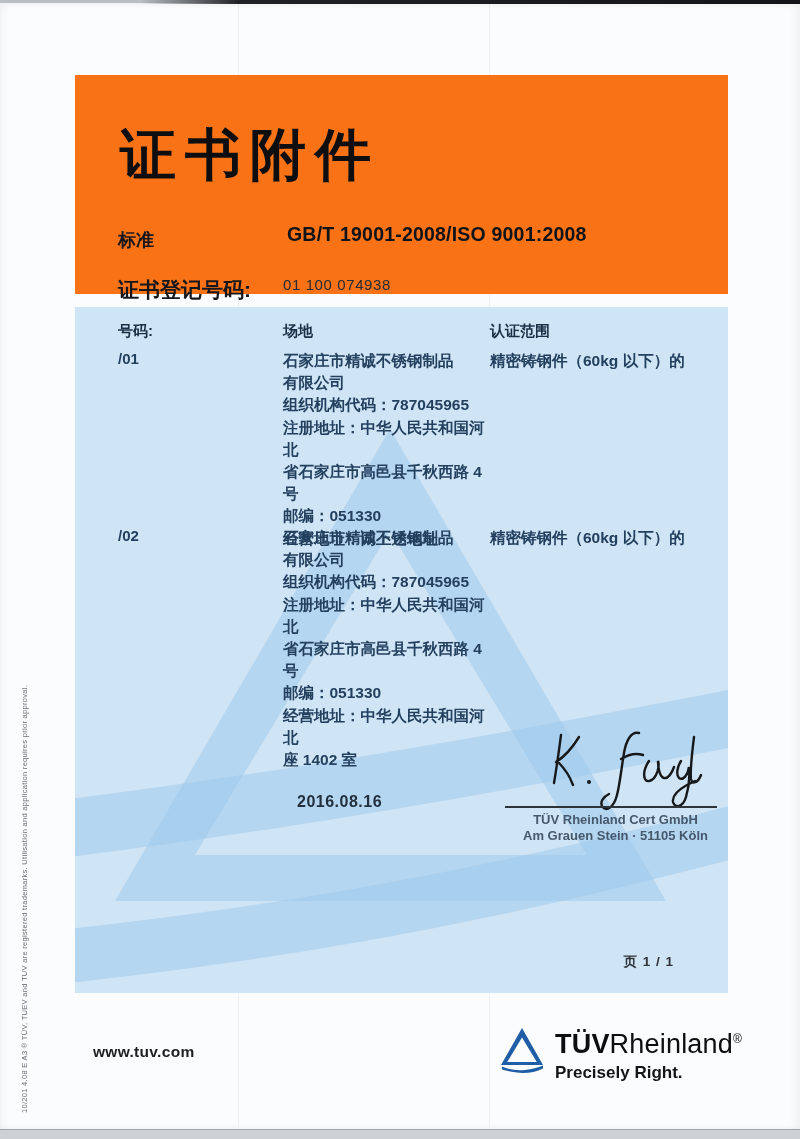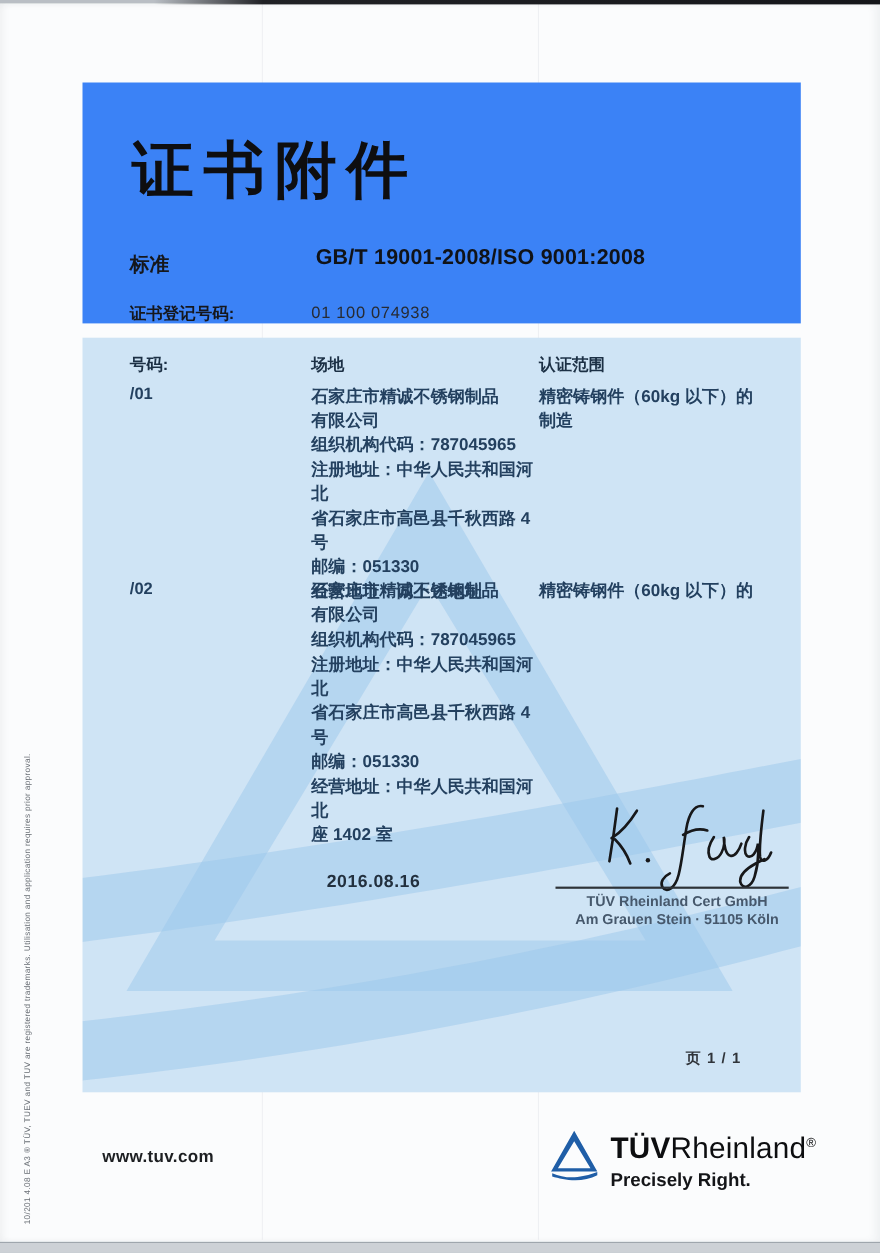--- a/index.html
+++ b/index.html
@@ -9,25 +9,25 @@
   .page{position:absolute;left:0;top:3px;width:800px;height:1127px;background:#fbfcfd;
         box-shadow:inset -4px 0 8px rgba(40,50,60,.06), inset 4px 0 6px rgba(40,50,60,.04);}
   .scan-top-edge{position:absolute;top:0;left:140px;right:0;height:4px;z-index:6;
         background:linear-gradient(90deg,rgba(25,25,28,0) 0%,#202125 15%,#141519 100%);}
   .scan-bottom{position:absolute;left:0;bottom:0;width:800px;height:9px;background:#cdd1d6;border-top:1px solid #9fa6ad;z-index:6;}
   .fold{position:absolute;top:3px;height:1124px;width:1px;background:rgba(110,125,140,.09);}
   
   .side-note{position:absolute;left:20px;top:1113px;transform-origin:0 0;transform:rotate(-90deg);
         font-size:7.5px;color:#6a6f76;letter-spacing:.3px;white-space:nowrap;}
   
-  .header-band{position:absolute;left:75px;top:75px;width:653px;height:219px;background:#3b82f6;}
+  .header-band{position:absolute;left:75px;top:75px;width:653px;height:219px;background:#f97316;}
   .title{position:absolute;left:45px;top:52px;margin:0;font-size:56px;font-weight:700;color:#0e0e10;letter-spacing:9px;line-height:1;}
   .std-label{position:absolute;left:43px;top:153px;font-size:18px;font-weight:700;color:#15171c;}
   .std-value{position:absolute;left:212px;top:148px;font-size:19.5px;font-weight:700;color:#101318;letter-spacing:.2px;}
-  .reg-label{position:absolute;left:43px;top:201px;font-size:15px;font-weight:700;color:#15171c;}
+  .reg-label{position:absolute;left:43px;top:201px;font-size:21px;font-weight:700;color:#15171c;}
   .reg-value{position:absolute;left:208px;top:201px;font-size:15px;font-weight:500;color:#272b33;letter-spacing:.6px;}
   
   .body-band{position:absolute;left:75px;top:307px;width:653px;height:686px;background:#cfe4f5;overflow:hidden;}
   .watermark{position:absolute;left:0;top:0;width:653px;height:686px;}
   .col-h{position:absolute;top:15px;font-size:15px;font-weight:700;color:#1c3045;}
   .c-num{left:43px}.c-site{left:208px}.c-scope{left:415px}
   .row-num{position:absolute;left:43px;font-size:15px;font-weight:600;color:#23405f;}
   .site-block{position:absolute;left:208px;width:212px;font-size:15.5px;font-weight:600;color:#23405f;line-height:22.2px;}
   .scope-block{position:absolute;left:415px;width:232px;font-size:15.5px;font-weight:600;color:#23405f;line-height:22.2px;}
   .r1{top:43px}.r2{top:220px}
@@ -81,21 +81,20 @@
       <div>石家庄市精诚不锈钢制品</div>
       <div>有限公司</div>
       <div>组织机构代码：787045965</div>
       <div>注册地址：中华人民共和国河北</div>
       <div>省石家庄市高邑县千秋西路 4 号</div>
       <div>邮编：051330</div>
       <div>经营地址：同上述地址</div>
     </div>
     <div class="scope-block r1">
       <div>精密铸钢件（60kg 以下）的</div>
-      <div>制造</div>
     </div>
 
     <div class="row-num r2">/02</div>
     <div class="site-block r2">
       <div>石家庄市精诚不锈钢制品</div>
       <div>有限公司</div>
       <div>组织机构代码：787045965</div>
       <div>注册地址：中华人民共和国河北</div>
       <div>省石家庄市高邑县千秋西路 4 号</div>
       <div>邮编：051330</div>

